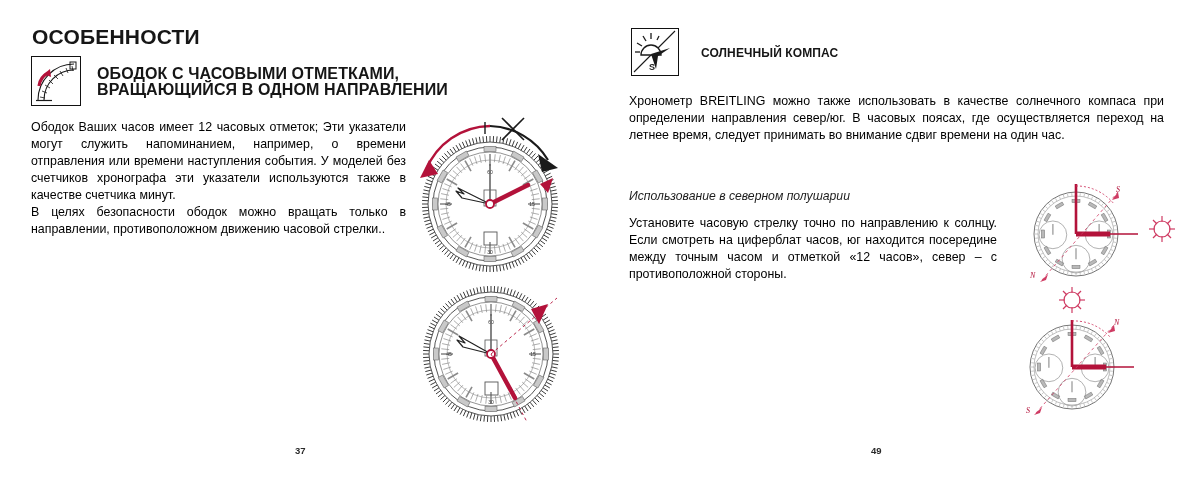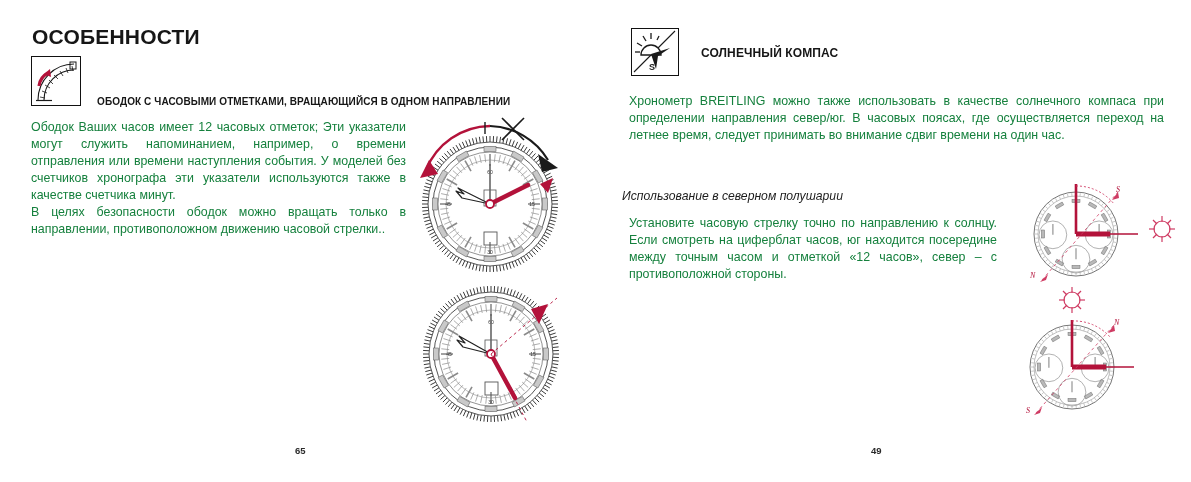--- a/index.html
+++ b/index.html
@@ -42,32 +42,31 @@
     position: absolute;
     left: 31px; top: 56px;
     width: 50px; height: 50px;
     border: 1.5px solid #111;
     background: #fff;
   }
   .feature-heading {
     position: absolute;
     left: 97px; top: 66px;
     width: 420px;
-    font-size: 10px;
+    font-size: 16px;
     font-weight: bold;
     line-height: 16px;
     letter-spacing: 0.1px;
     color: #161616;
-    margin-top: 28px;
   }
   .body-para {
     position: absolute;
     font-size: 12.4px;
     line-height: 17.1px;
-    color: #15803d;
+    color: #000000;
     text-align: justify;
   }
   .lp-para1 { left: 31px; top: 119px; width: 375px; }
   .lp-para2 { left: 31px; top: 204px; width: 375px; }
 
   
   .compass-icon {
     position: absolute;
     left: 35px; top: 28px;
     width: 48px; height: 48px;
@@ -82,21 +81,21 @@
     letter-spacing: 0.1px;
     color: #161616;
   }
   .rp-para1 { left: 33px; top: 93px; width: 535px; }
   .sub-italic {
     position: absolute;
     font-size: 12.2px;
     font-style: italic;
     color: #1c1c1c;
   }
-  .rp-sub1 { left: 26px; top: 189px; }
+  .rp-sub1 { left: 33px; top: 189px; }
   .rp-para2 { left: 33px; top: 215px; width: 368px; }
   .rp-sub2 { left: 33px; top: 306px; }
   .rp-para3 { left: 33px; top: 332px; width: 368px; }
 
   .page-num {
     position: absolute;
     font-size: 9.5px;
     font-weight: bold;
     color: #2a2a2a;
   }
@@ -603,21 +602,21 @@
         <line x1="86" y1="72" x2="86" y2="32" stroke="#666" stroke-width="1.6"></line>
         <path d="M86 72 L54 54 L60 61 L52 58 L58 65 Z" fill="#fff" stroke="#222" stroke-width="1.2" stroke-linejoin="round"></path>
         <line x1="86" y1="72" x2="110" y2="116" stroke="#b3123a" stroke-width="4.5" stroke-linecap="round"></line>
         <circle cx="86" cy="72" r="4" fill="#fff" stroke="#b3123a" stroke-width="1.8"></circle>
         <path d="M126 27 L143 22 L134 42 Z" fill="#b3123a"></path>
         <line x1="86" y1="72" x2="152" y2="16" stroke="#b3123a" stroke-width="0.9" stroke-dasharray="3,3"></line>
         <line x1="86" y1="72" x2="122" y2="140" stroke="#b3123a" stroke-width="0.9" stroke-dasharray="3,3"></line>
       </svg>
     </div>
 
-    <div class="page-num pn-left">65</div>
+    <div class="page-num pn-left">37</div>
   </div>
 
   <div class="right-page">
 
     <div class="compass-icon">
       <svg width="45" height="45" viewBox="0 0 45 45">
         <line x1="2" y1="43" x2="43" y2="2" stroke="#1a1a1a" stroke-width="1.1"></line>
         <path d="M9 26 A10 10 0 0 1 29 26 Z" fill="#fff" stroke="#1a1a1a" stroke-width="1.4"></path>
         <g stroke="#1a1a1a" stroke-width="1.3">
           <line x1="19" y1="4" x2="19" y2="10"></line>

